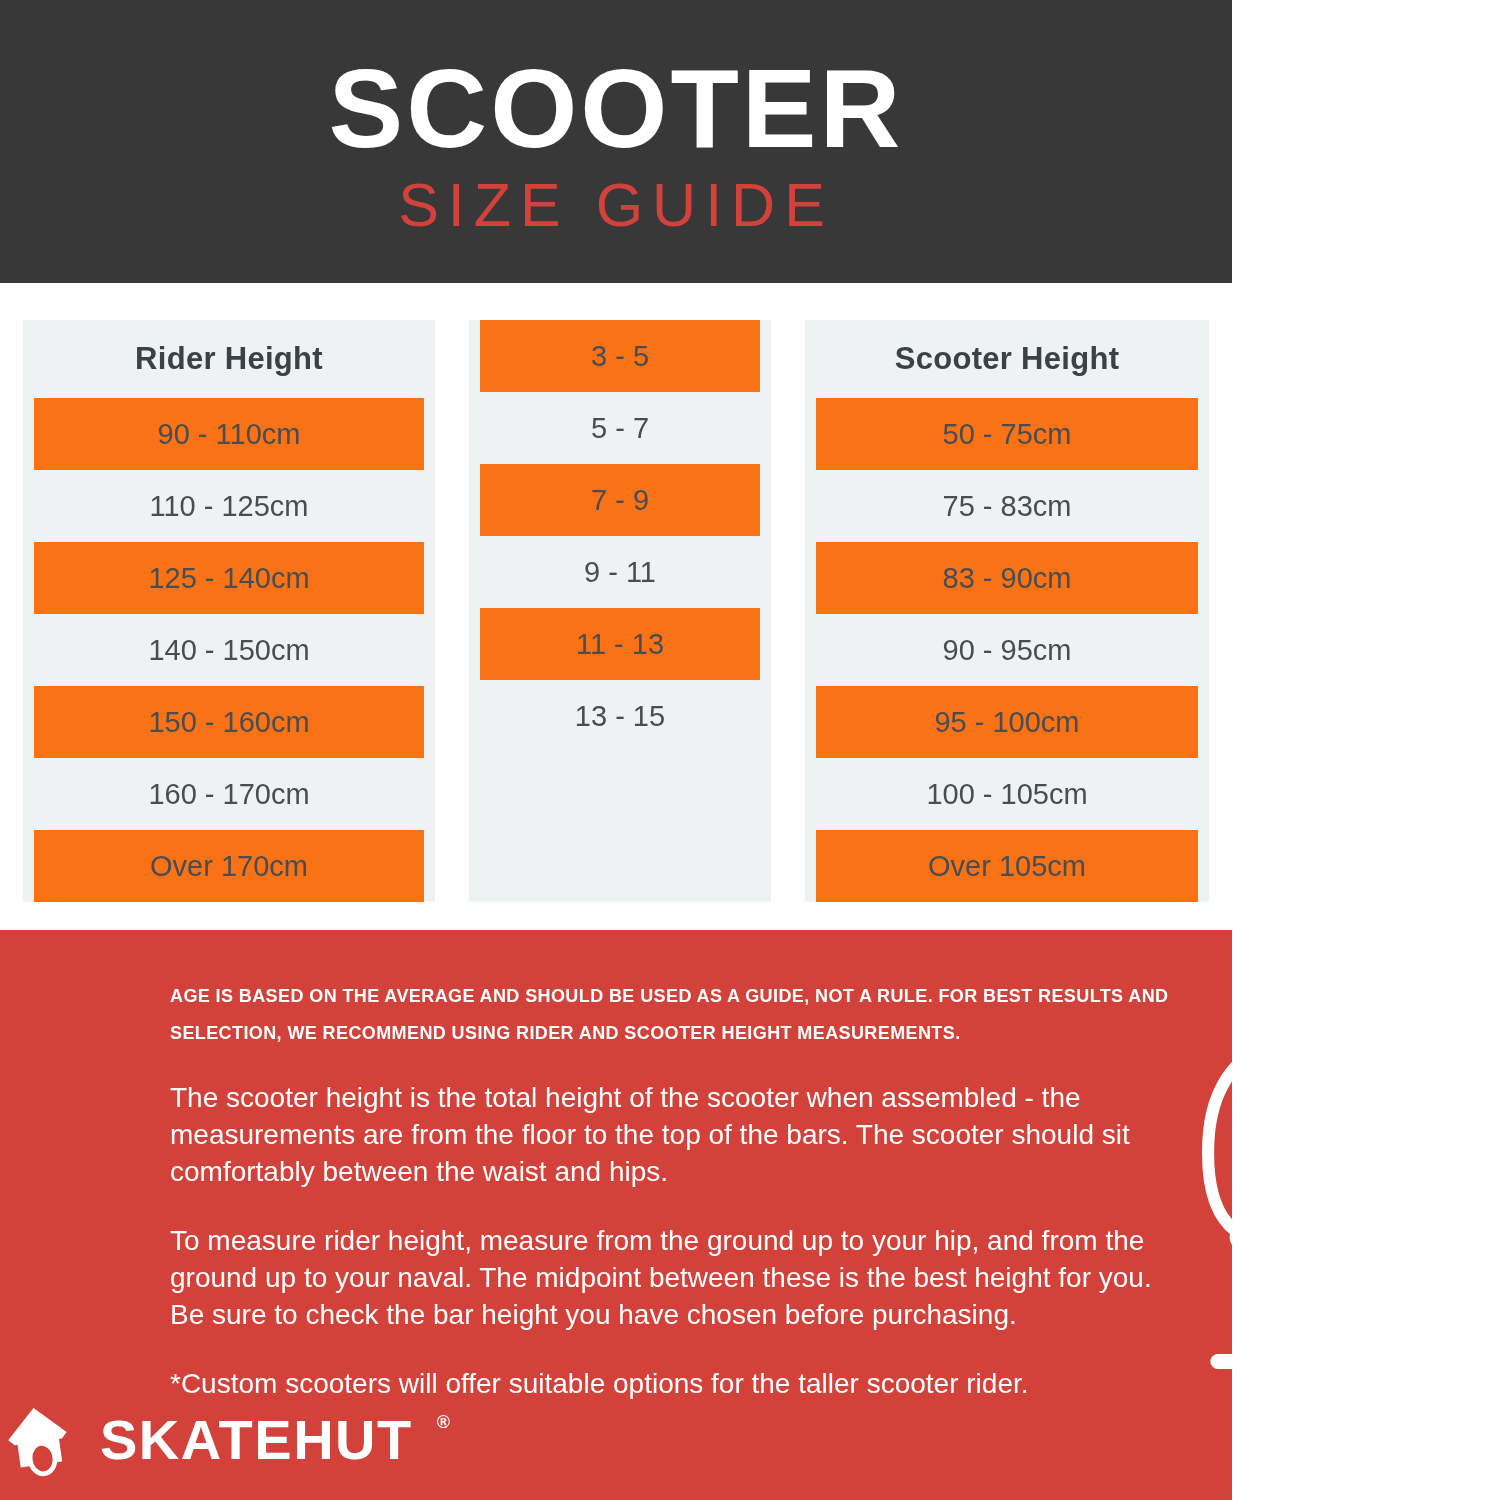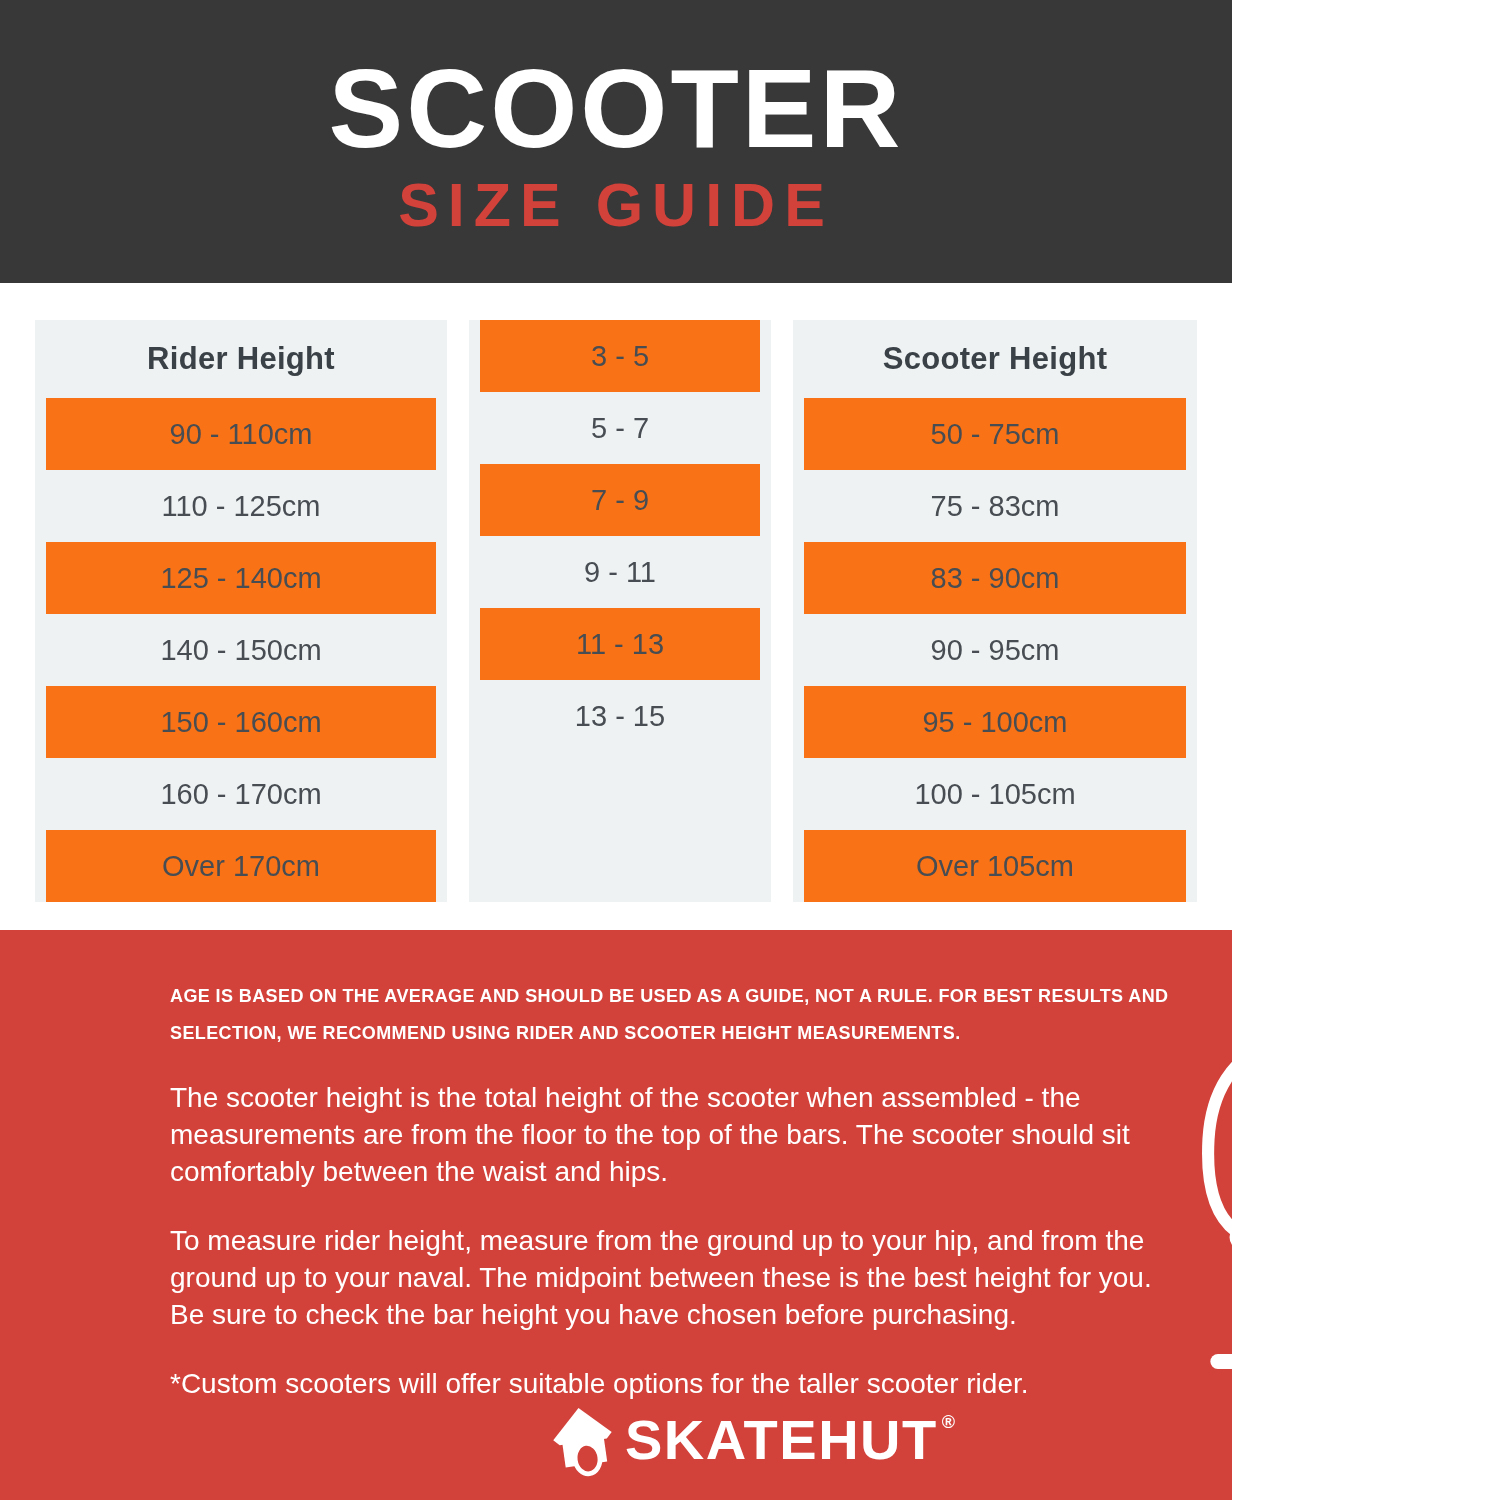--- a/index.html
+++ b/index.html
@@ -9,26 +9,26 @@
   
   .top {
     height:283px; background:#383838;
     display:flex; flex-direction:column; align-items:center; justify-content:center;
     padding-top:6px;
   }
   .top h1 {
     color:#ffffff; font-size:112px; font-weight:800; letter-spacing:3px; line-height:1;
   }
   .top h2 {
-    color:#d2413a; font-size:61px; font-weight:700; letter-spacing:9px; line-height:1; margin-top:10px;
+    color:#d2413a; font-size:61px; font-weight:400; letter-spacing:9px; line-height:1; margin-top:10px;
   }
 
   
   .tables {
-    display:flex; justify-content:center; gap:22px;
+    display:flex; justify-content:center; gap:34px;
     padding:37px 0 0;
   }
   .col { background:#eef2f3; }
   .col.c1 { width:412px; }
   .col.c2 { width:302px; }
   .col.c3 { width:404px; }
   .th {
     height:78px; display:flex; align-items:center; justify-content:center;
     font-size:31px; font-weight:700; color:#3b4247; letter-spacing:0.3px;
   }
@@ -52,21 +52,21 @@
   .red p.boldnote {
     font-size:18px; font-weight:700; letter-spacing:0.4px; line-height:37px;
   }
   .red p.body { font-size:28px; font-weight:400; line-height:37px; margin-top:32px; }
   .red p.body.first { margin-top:27px; }
 
   .rider { position:absolute; right:98px; top:52px; }
 
   .logo {
     position:absolute; left:0; right:0; bottom:20px;
-    display:flex; align-items:center; justify-content:center; gap:4px;
+    display:flex; align-items:center; justify-content:flex-start; gap:24px;
   }
   .logo .brand {
     color:#ffffff; font-size:56px; font-weight:800; letter-spacing:1.5px; line-height:1;
   }
   .logo .reg { color:#ffffff; font-size:18px; font-weight:700; position:relative; top:-18px; }
 </style>
 </head>
 <body>
 
 <div class="canvas">

